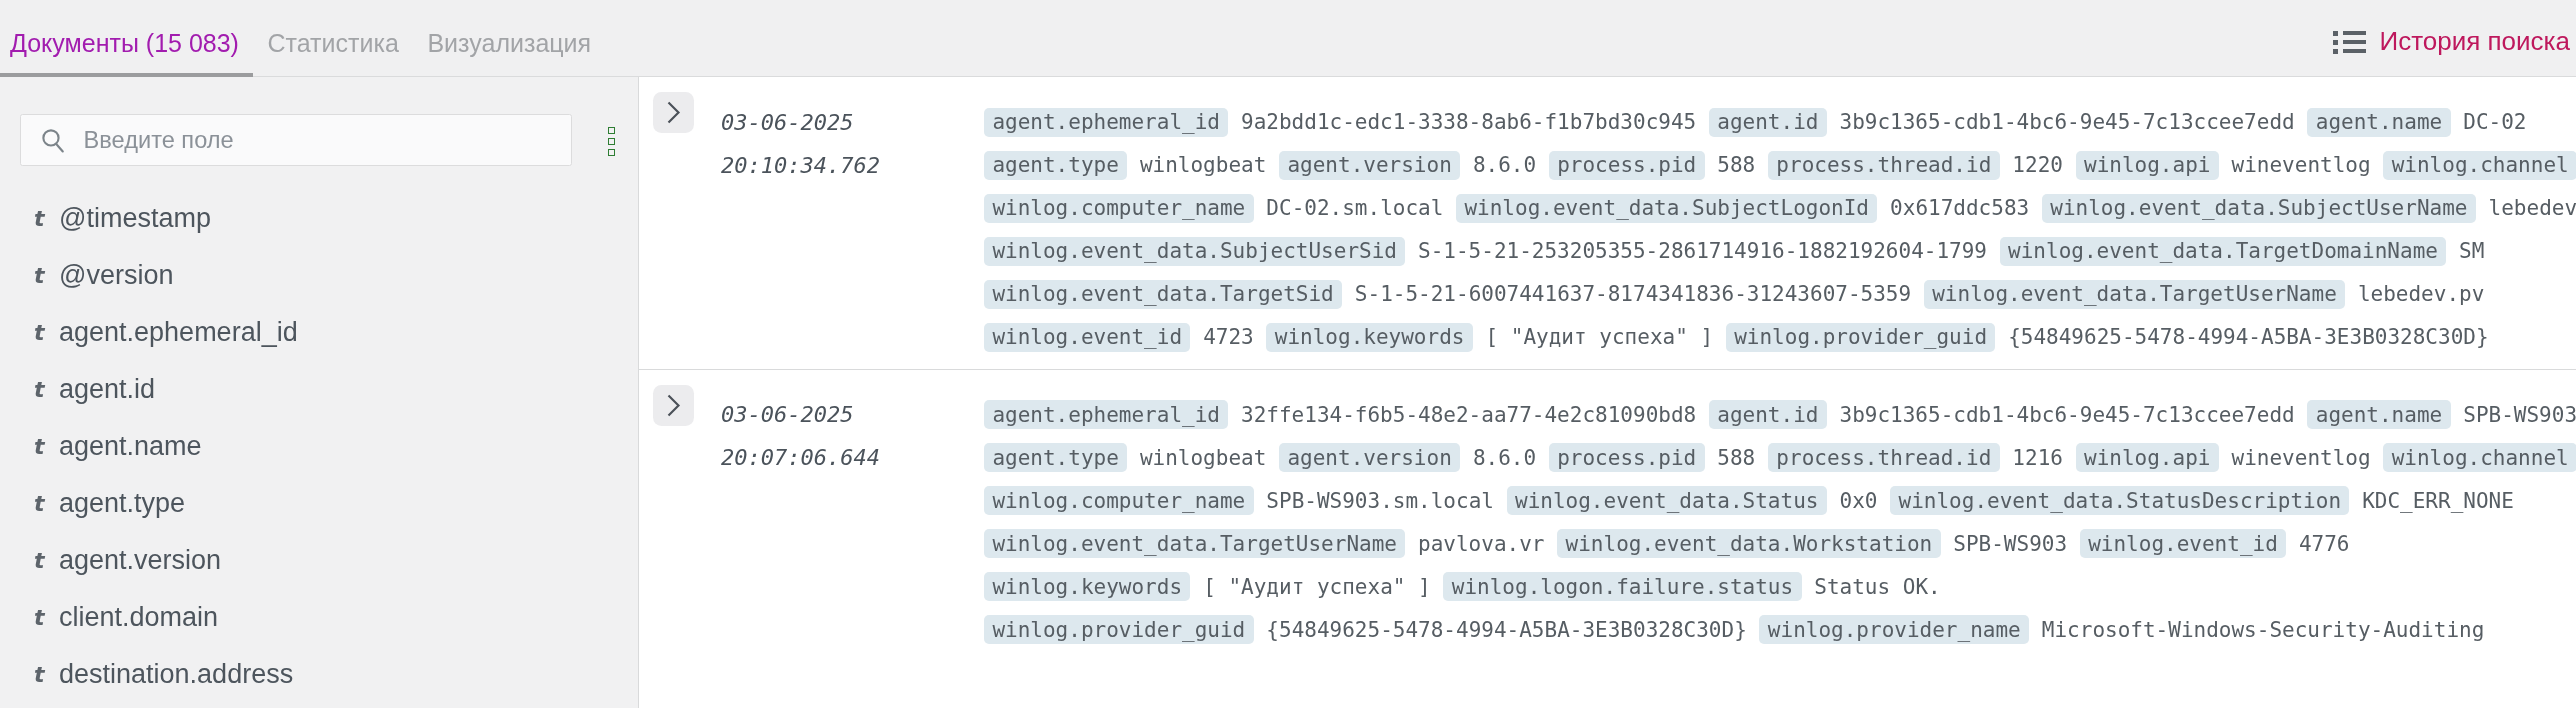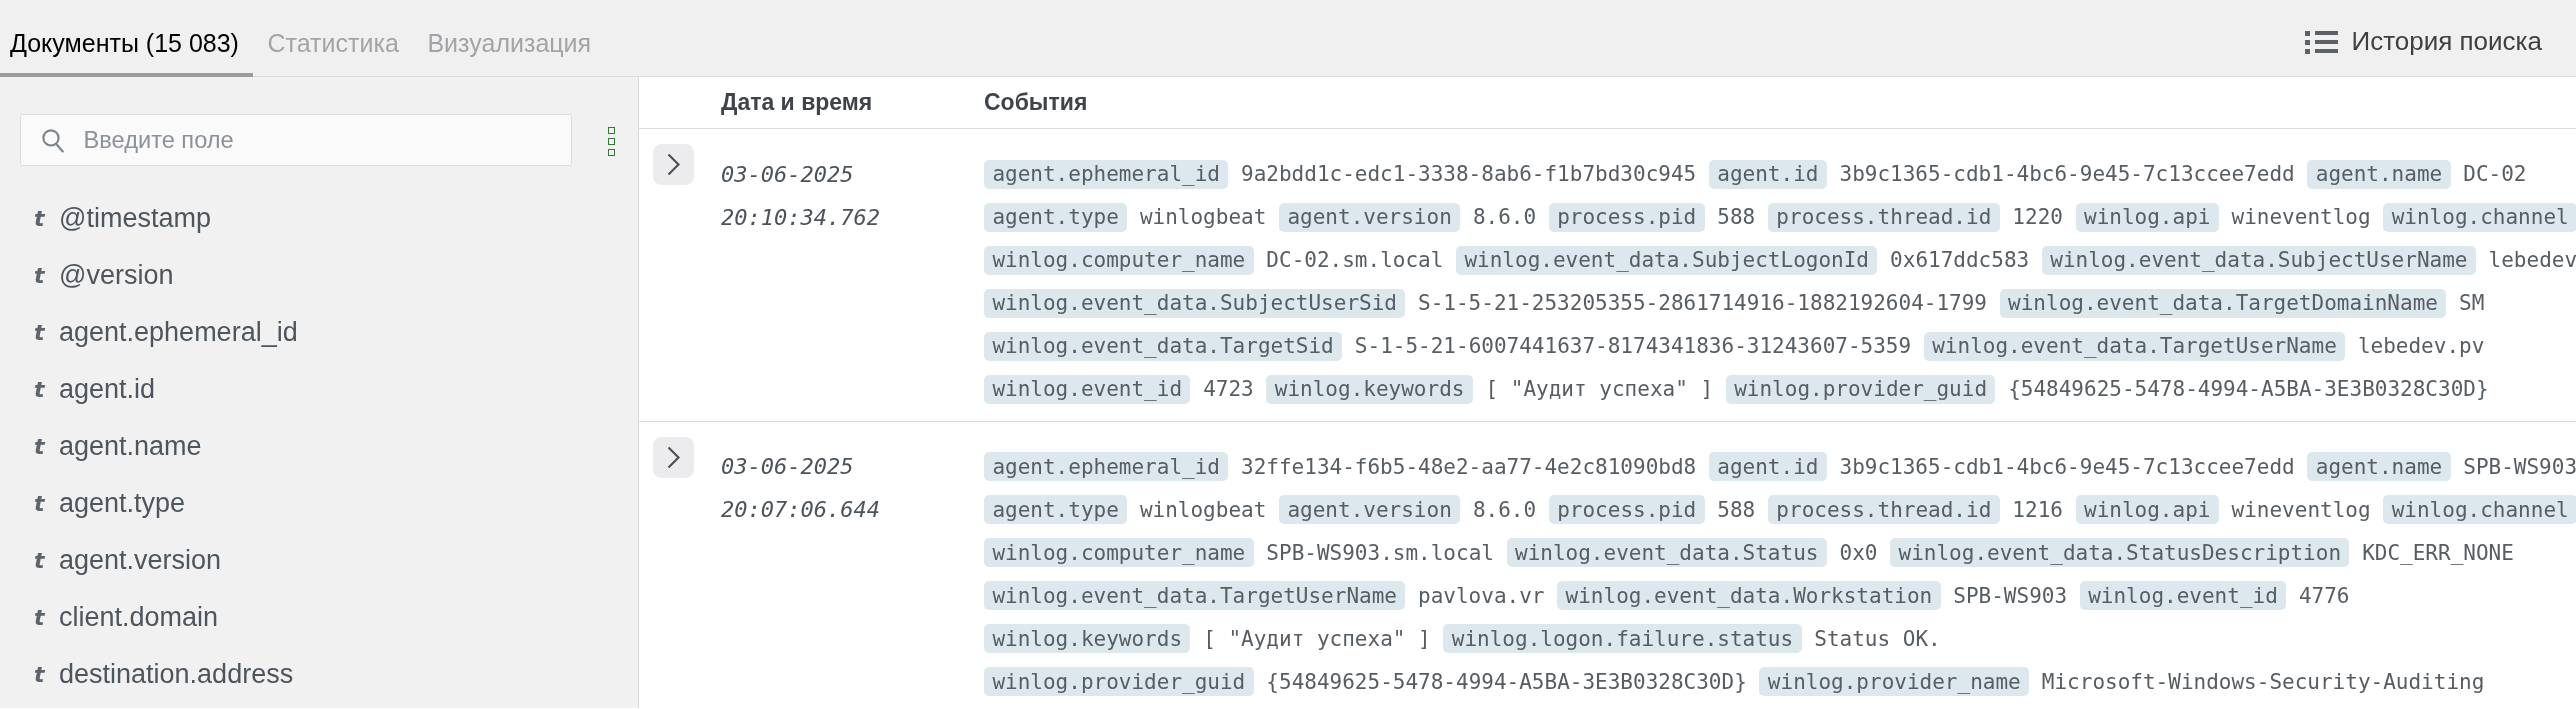--- a/index.html
+++ b/index.html
@@ -6,24 +6,24 @@
   body{font-family:"Liberation Sans", sans-serif; background:#ffffff;}
   .app{position:relative; width:2576px; height:709px; overflow:hidden; background:#ffffff;}
 
   
   .topbar{position:relative; height:77px; background:#f0f0f1; border-bottom:1.7px solid #dadbdc;
           display:flex; justify-content:space-between; box-sizing:border-box;}
   .tabs{display:flex; align-items:stretch; height:100%;}
   .tab{position:relative; display:flex; align-items:center; padding:11.8px 14.3px 0 14.3px;
        font-size:25px; color:#a2a4a7; cursor:pointer; white-space:nowrap;}
   .tab:first-child{padding-left:10px;}
-  .tab.active{color:#000000;}
+  .tab.active{color:#a21caf;}
   .tab.active::after{content:""; position:absolute; left:0; right:0; bottom:-1.7px; height:5px; background:#9b9c9e;}
-  .search-history{display:flex; align-items:center; gap:13.5px; margin-right:34px; padding-top:6.7px;
-                  font-size:26px; color:#404040; cursor:pointer;}
+  .search-history{display:flex; align-items:center; gap:13.5px; margin-right:6px; padding-top:6.7px;
+                  font-size:26px; color:#be185d; cursor:pointer;}
   .sh-icon{display:flex; flex-direction:column; gap:4.2px; margin-top:1.7px;}
   .sh-icon .r{display:flex; gap:5px; align-items:center;}
   .sh-icon .d{width:5px; height:5px; background:#5b6167;}
   .sh-icon .l{width:23px; height:4.2px; background:#5b6167;}
 
   
   .main{display:flex; height:631px;}
 
   
   .sidebar{position:relative; width:639px; box-sizing:border-box; background:#f1f1f2; border-right:0.8px solid #d9dadb;}
@@ -153,24 +153,20 @@
   </div>
 
   <div class="field">
     <span class="ticon">t</span>
     <span class="fname">destination.address</span>
   </div>
 </div>
     </div>
 
     <div class="table">
-      <div class="thead">
-        <div class="th-date">Дата и время</div>
-        <div class="th-events">События</div>
-      </div>
       <div>
   <div class="row">
     <div class="expand-col">
       <div class="expand-btn">
         <svg width="17" height="25" viewBox="0 0 20 30">
           <polyline points="4,3 16,15 4,27" fill="none" stroke="#4b5158" stroke-width="2.6"></polyline>
         </svg>
       </div>
     </div>
     <div class="ts-col">

